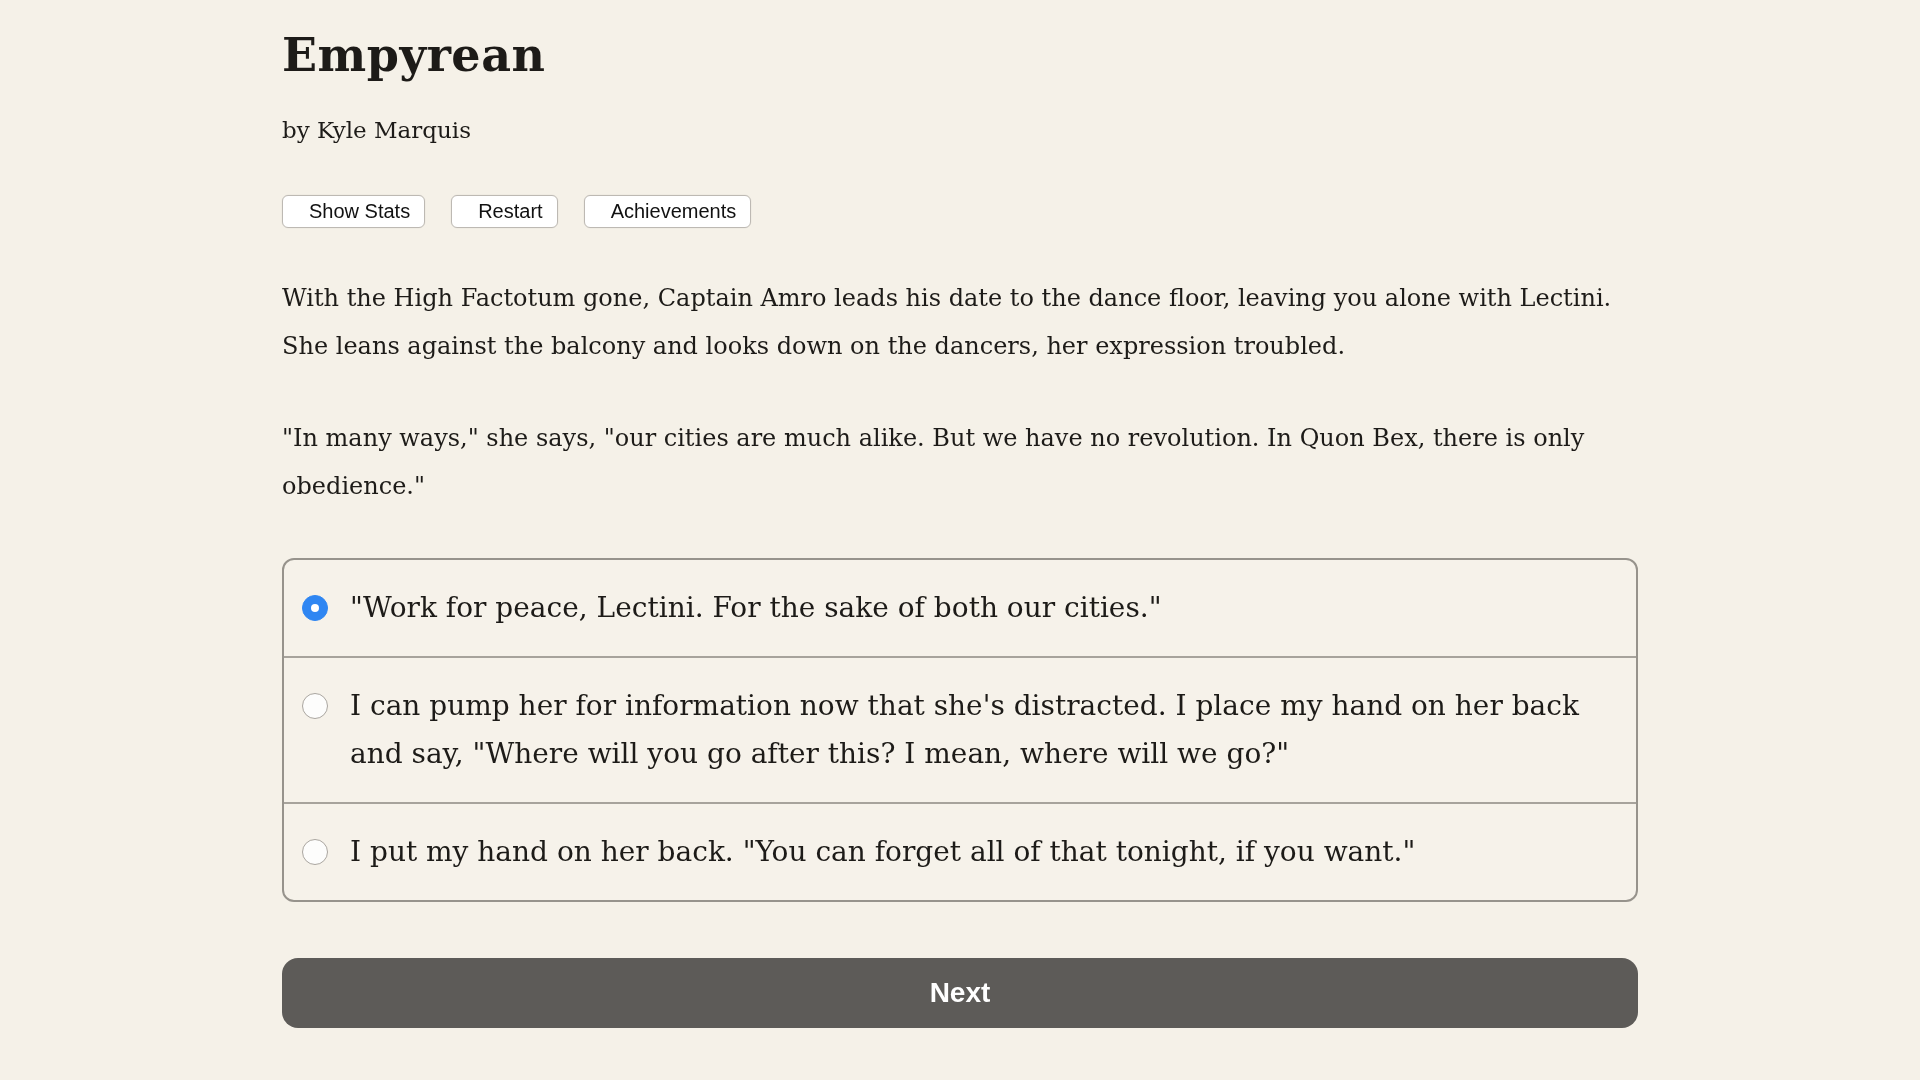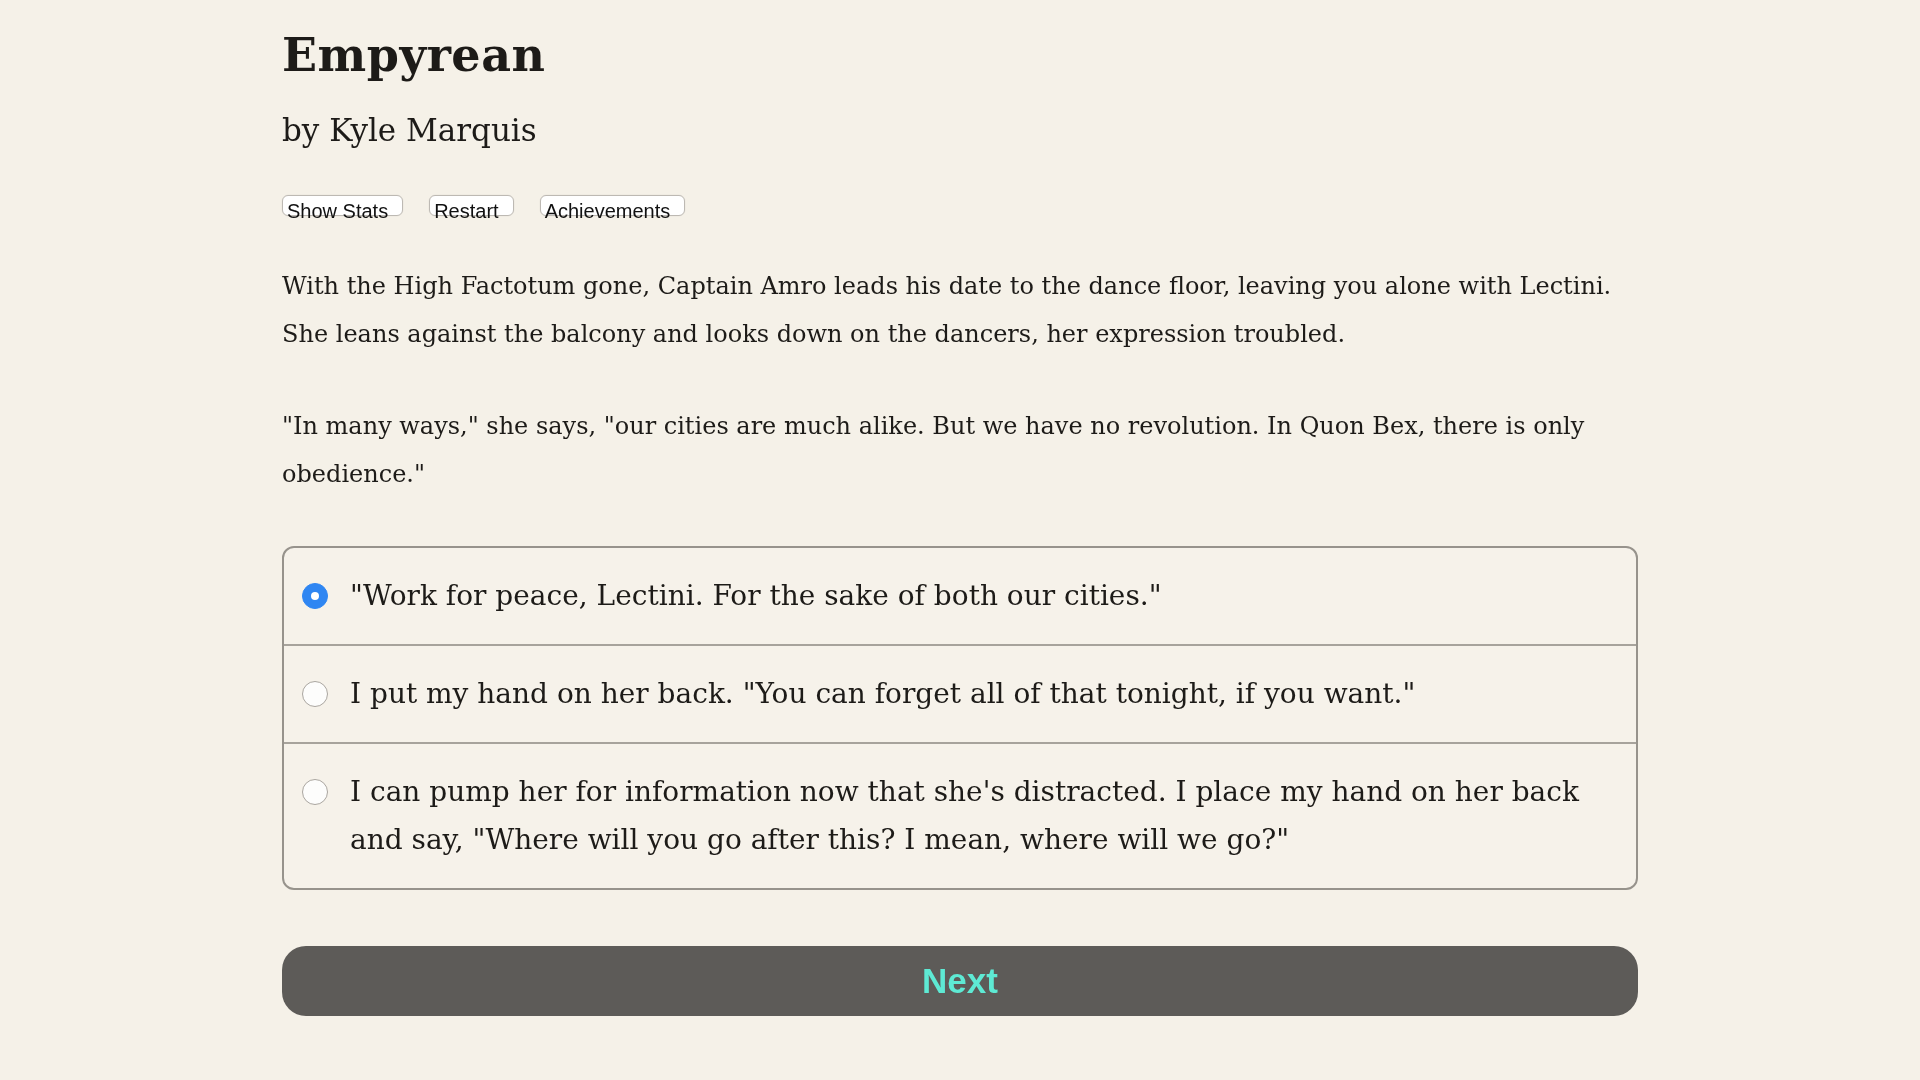--- a/index.html
+++ b/index.html
@@ -18,39 +18,39 @@
     padding-top: 22px;
   }
   h1.game-title {
     font-size: 46px;
     font-weight: 600;
     line-height: 58px;
     margin: 0;
     letter-spacing: 0.5px;
   }
   .byline {
-    font-size: 31px;
+    font-size: 23px;
     font-weight: 400;
     line-height: 40px;
     margin: 26px 0 0 0;
   }
   .toolbar {
     margin-top: 45px;
     display: flex;
     gap: 26px;
   }
   .toolbar button {
     font-family: "Liberation Sans", "DejaVu Sans", sans-serif;
     font-size: 20px;
     color: #111111;
     background: #ffffff;
     border: 1px solid #bdb9b3;
     border-radius: 6px;
-    padding: 4px 14px 6px 4px;
-    height: 21px;
+    padding: 4px 14px 6px 26px;
+    height: 33px;
     cursor: pointer;
     box-shadow: 0 0 0 0.5px rgba(0,0,0,0.04);
   }
   .story { margin-top: 46px; }
   .story p {
     font-size: 24px;
     line-height: 48px;
     margin: 0 0 44px 0;
   }
   .choices {
@@ -96,24 +96,24 @@
     border-radius: 50%;
     background: #ffffff;
   }
   .next-button {
     display: block;
     width: 100%;
     height: 70px;
     margin-top: 56px;
     background: #5d5b58;
     border: none;
-    border-radius: 24px;
-    color: #5eead4;
+    border-radius: 16px;
+    color: #ffffff;
     font-family: "Liberation Sans", "DejaVu Sans", sans-serif;
-    font-size: 35px;
+    font-size: 28px;
     font-weight: 700;
     cursor: pointer;
   }
 </style>
 </head>
 <body>
 
 <div class="content">
 
   <h1 class="game-title">Empyrean</h1>
@@ -131,23 +131,23 @@
     <p>"In many ways," she says, "our cities are much alike. But we have no revolution. In Quon Bex, there is only obedience."</p>
   </div>
 
   <div class="choices">
     <div class="choice-row selected">
       <span class="radio"></span>
       <span class="choice-text">"Work for peace, Lectini. For the sake of both our cities."</span>
     </div>
     <div class="choice-row">
       <span class="radio"></span>
-      <span class="choice-text">I put my hand on her back. "You can forget all of that tonight, if you want."</span>
+      <span class="choice-text">I can pump her for information now that she's distracted. I place my hand on her back and say, "Where will you go after this? I mean, where will we go?"</span>
     </div>
     <div class="choice-row">
       <span class="radio"></span>
-      <span class="choice-text">I can pump her for information now that she's distracted. I place my hand on her back and say, "Where will you go after this? I mean, where will we go?"</span>
+      <span class="choice-text">I put my hand on her back. "You can forget all of that tonight, if you want."</span>
     </div>
   </div>
 
   <button type="button" class="next-button">Next</button>
 
 </div>
 
 </body></html>

